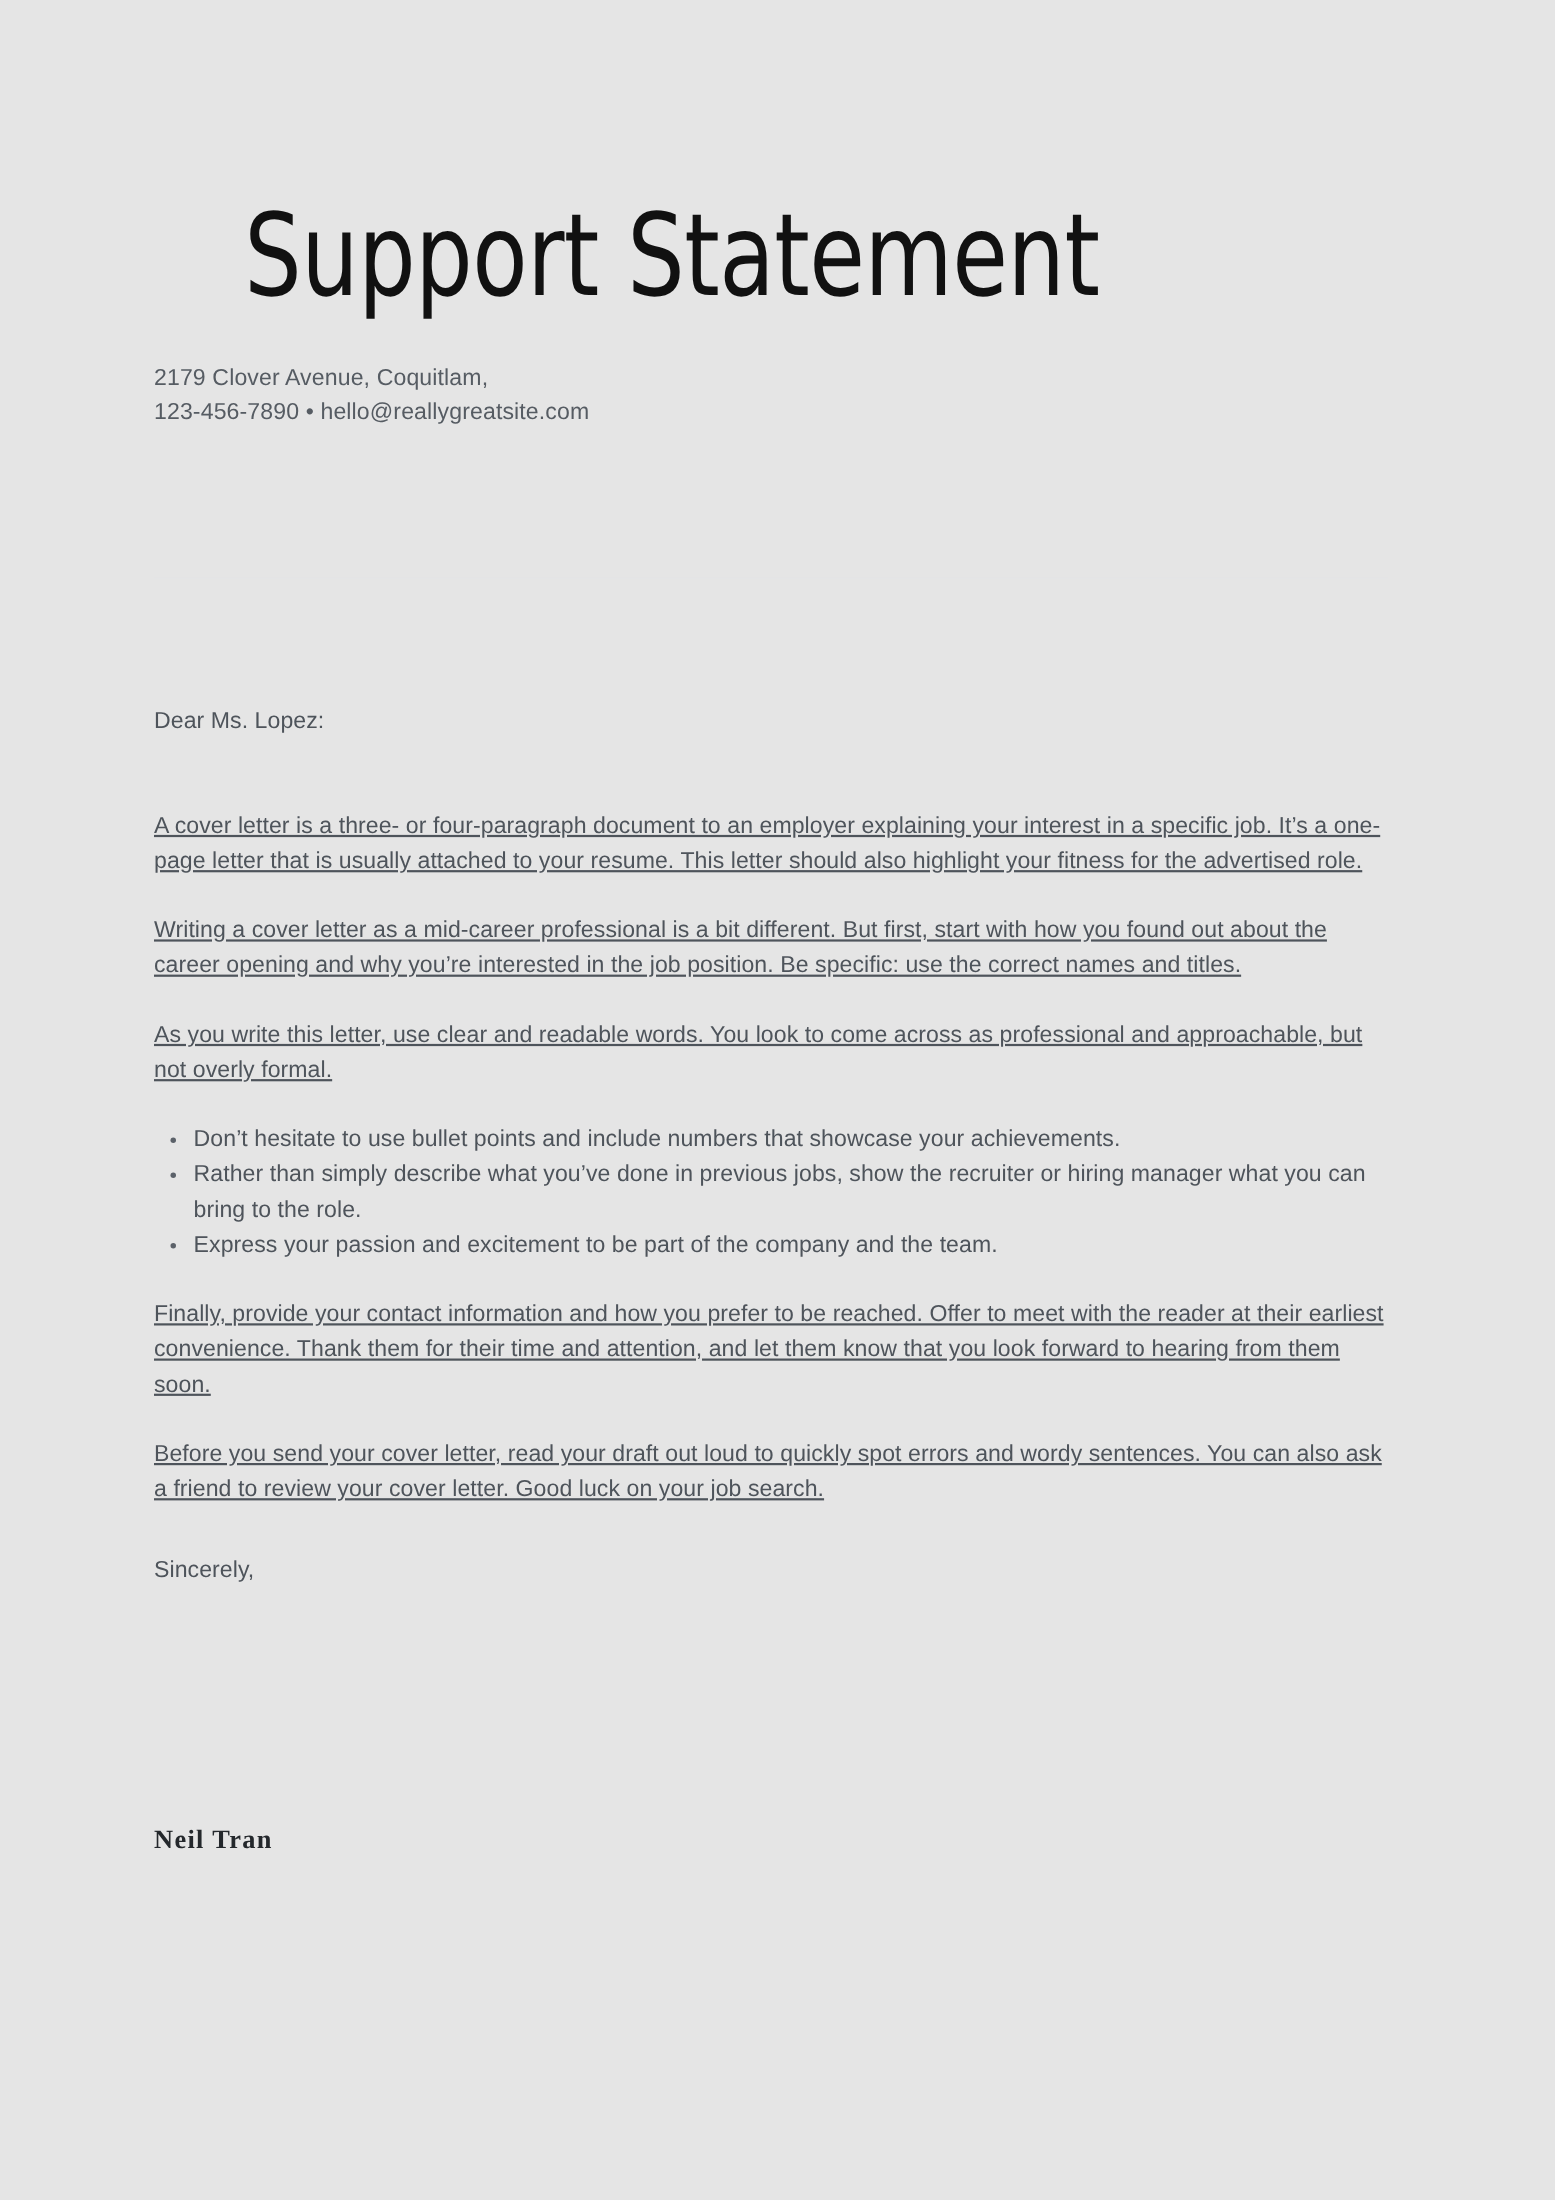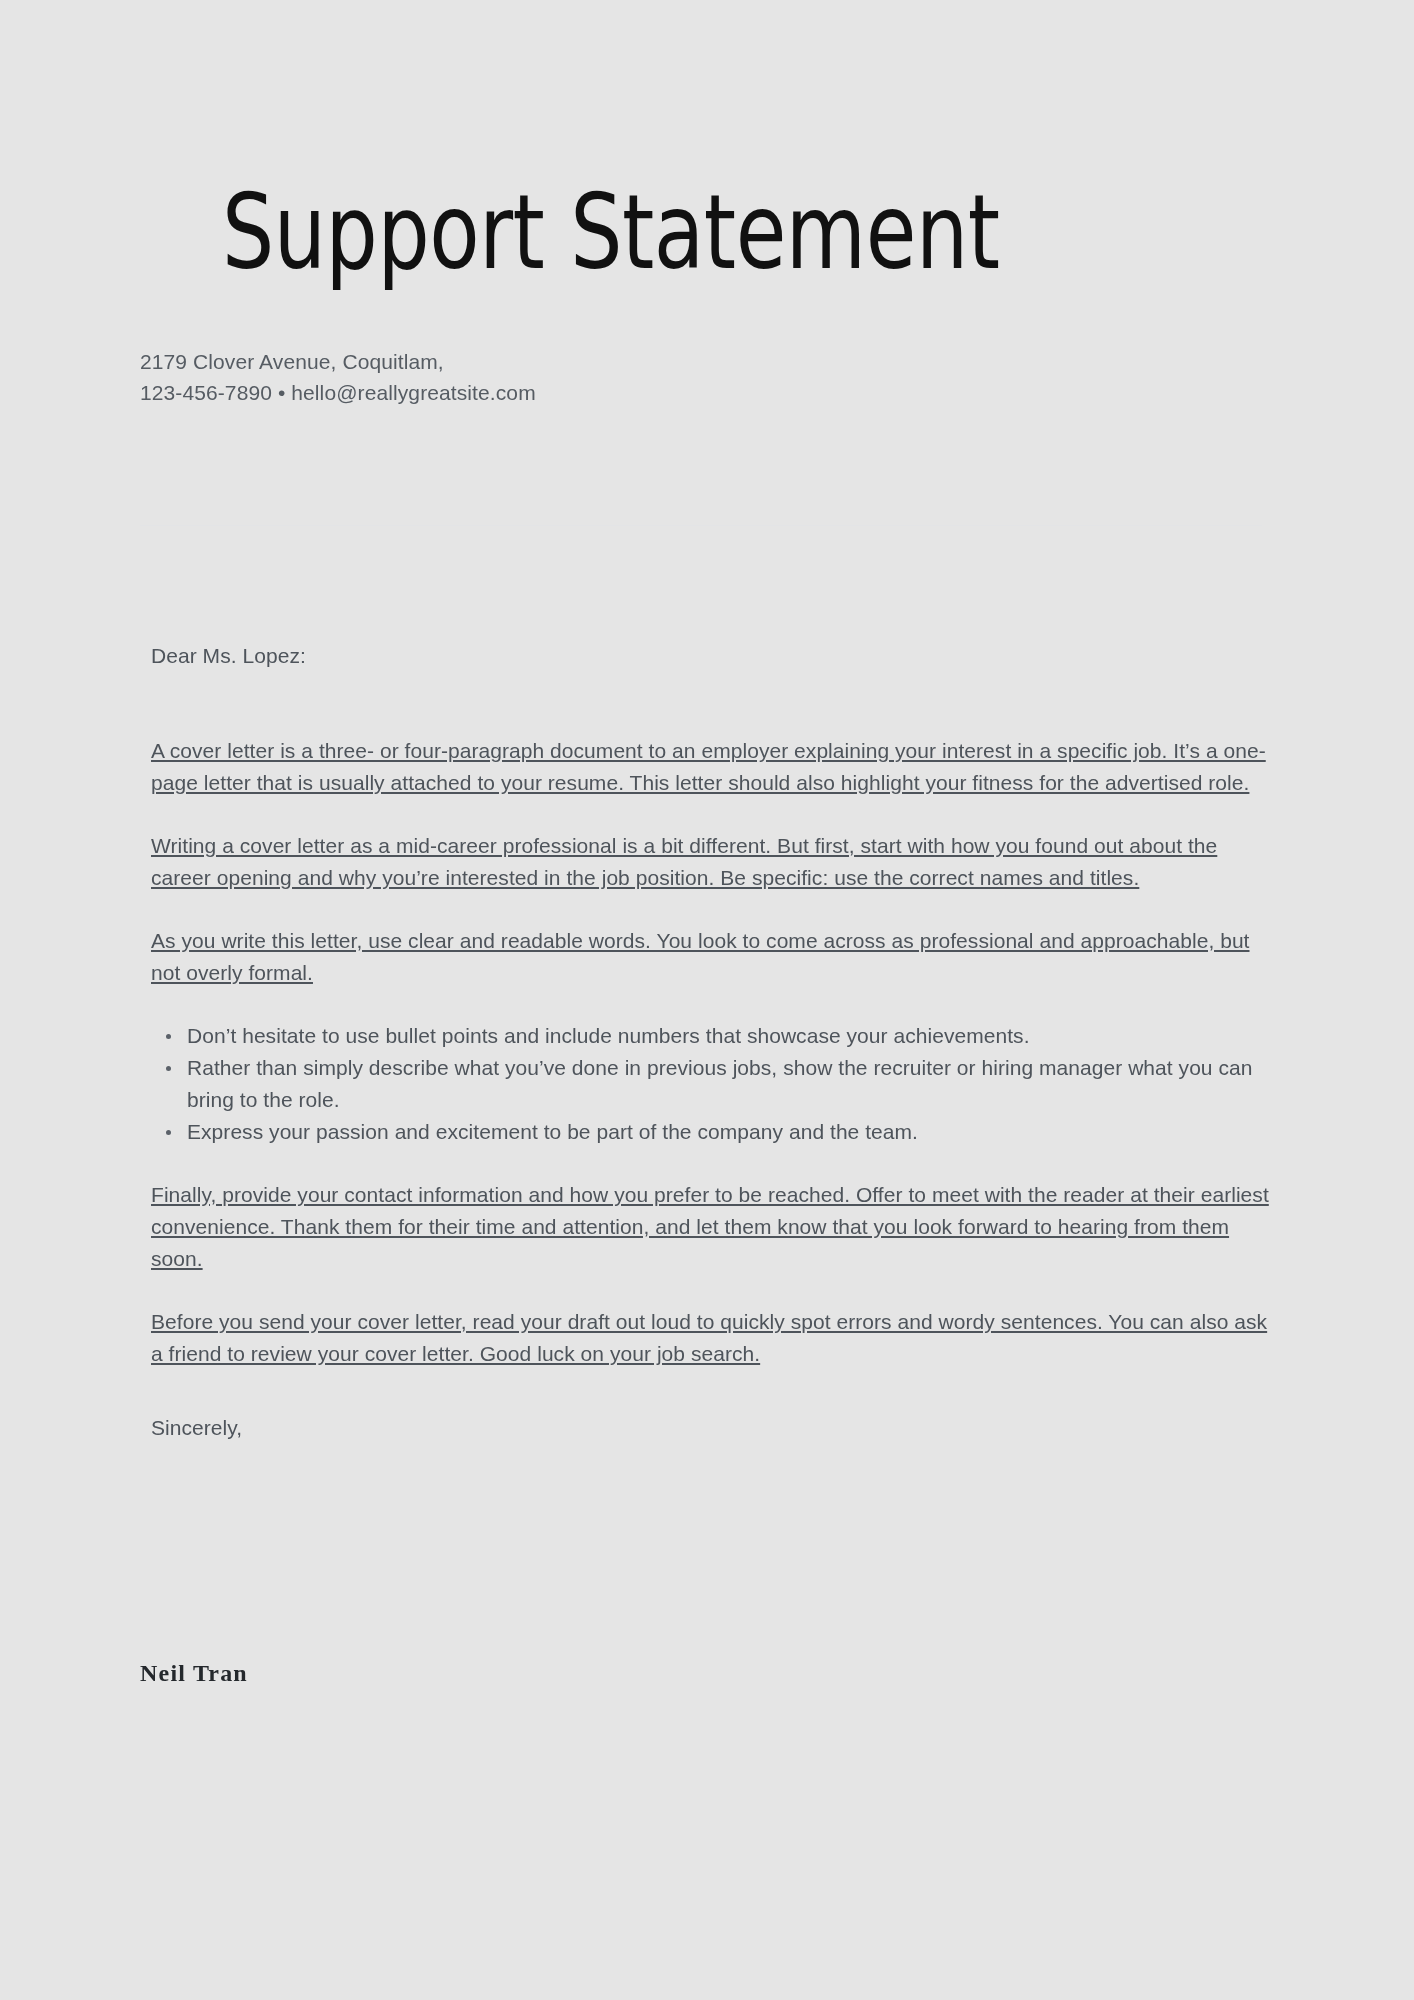--- a/index.html
+++ b/index.html
@@ -36,21 +36,21 @@
     color: #111111;
     white-space: nowrap;
     transform: scaleX(0.88);
     transform-origin: left top;
   }
 
   
   .address-block {
     position: absolute;
     left: 140px;
-    top: 346px;
+    top: 328px;
     font-family: "Liberation Sans", sans-serif;
     font-size: 21px;
     font-weight: 400;
     line-height: 31px;
     color: #565c63;
     letter-spacing: 0.1px;
   }
   .address-line { display: block; white-space: nowrap; }
 
   
@@ -68,21 +68,20 @@
     position: absolute;
     left: 140px;
     top: 640px;
     width: 1122px;
     font-family: "Liberation Sans", sans-serif;
     font-size: 21px;
     font-weight: 400;
     line-height: 32px;
     color: #4e545b;
     letter-spacing: 0.05px;
-    margin-left: 11px;
   }
 
   .salutation {
     margin: 0 0 63px 0;
   }
 
   .para {
     margin: 0 0 31px 0;
     text-decoration: underline;
   }

